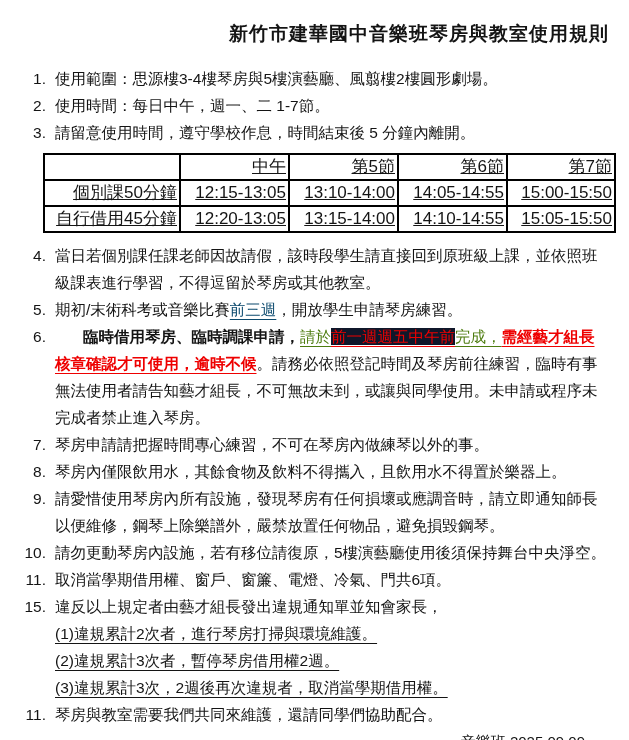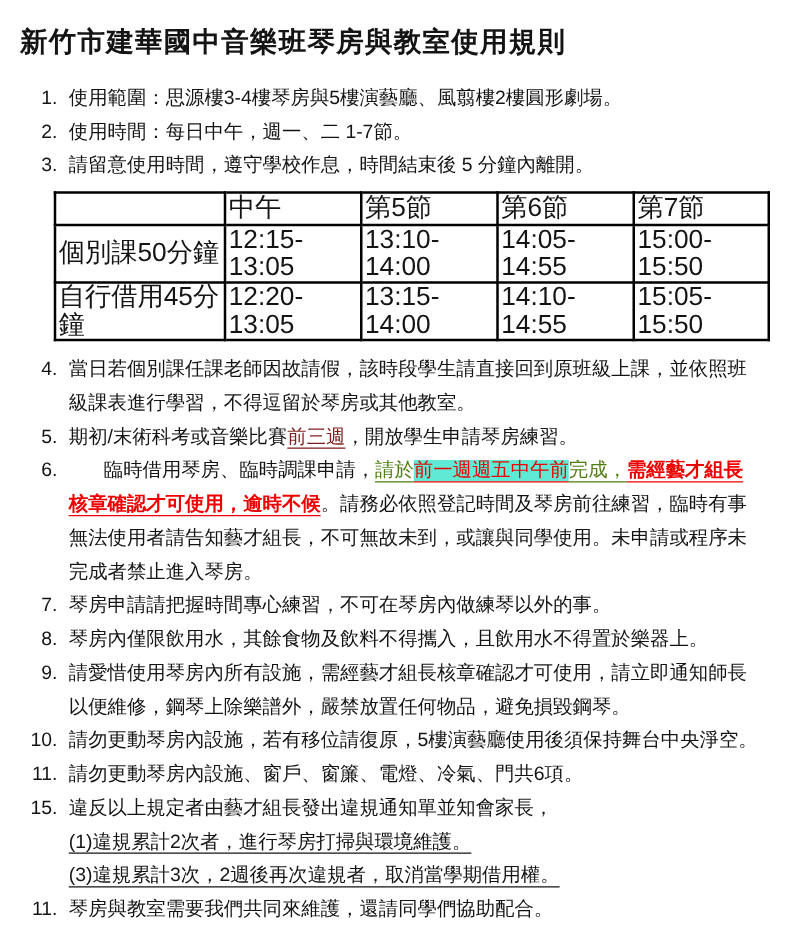--- a/index.html
+++ b/index.html
@@ -3,42 +3,42 @@
 <meta charset="utf-8">
 <style>
   html,body{margin:0;padding:0;background:#ffffff;}
   body{
     width:629px;height:740px;overflow:hidden;
     font-family:"Liberation Sans","DejaVu Sans",sans-serif;
     color:#141414;
   }
   .page{box-sizing:border-box;width:629px;height:740px;padding:10px 20px 0 16px;}
   .doc-title{
-    font-size:22px;font-weight:bold;text-align:left;
+    font-size:19px;font-weight:bold;text-align:right;
     margin:8px 0 15px 0;letter-spacing:1px;line-height:32px;
   }
   .rule{display:flex;font-size:15.5px;line-height:27px;}
   .rule-num{flex:0 0 30px;width:30px;text-align:right;}
   .rule-content{flex:1;margin-left:9px;}
   .sub-line{font-weight:normal;text-decoration:underline;text-underline-offset:4px;}
   
   .seg-n{}
-  .seg-b{font-weight:normal;padding-left:28px;}
-  .seg-blue{color:#7f1d1d;text-decoration:underline;text-underline-offset:4px;}
+  .seg-b{font-weight:bold;padding-left:28px;}
+  .seg-blue{color:#0c4a6e;text-decoration:underline;text-underline-offset:4px;}
   .seg-r{color:#4d7c0f;text-decoration:underline;text-underline-offset:4px;}
   .seg-rb{color:#ee0000;font-weight:bold;text-decoration:underline;text-underline-offset:4px;}
-  .seg-rh{color:#ee0000;background:#5eead4;text-decoration:underline;text-underline-offset:4px;}
+  .seg-rh{color:#ee0000;background:#0f172a;text-decoration:underline;text-underline-offset:4px;}
   
   .schedule{
     border-collapse:collapse;table-layout:fixed;
     width:541px;margin:7px 0 9px 27px;
   }
   .schedule td{
-    border:2px solid #000;text-align:left;vertical-align:middle;
-    font-size:21px;height:24px;padding:0 2px;line-height:22px;
+    border:2px solid #000;text-align:right;vertical-align:middle;
+    font-size:17px;height:24px;padding:0 2px;line-height:22px;text-decoration:underline;
   }
   .footer-line{
     font-size:15px;line-height:26px;text-align:right;padding-right:24px;margin-top:1px;
   }
 </style>
 </head>
 <body>
 
 <div class="page">
   <div class="doc-title">新竹市建華國中音樂班琴房與教室使用規則</div>
@@ -100,33 +100,33 @@
       <div class="rule">
         <div class="rule-num">7.</div>
         <div class="rule-content"><span class="seg-n">琴房申請請把握時間專心練習，不可在琴房內做練琴以外的事。</span></div>
       </div>
       <div class="rule">
         <div class="rule-num">8.</div>
         <div class="rule-content"><span class="seg-n">琴房內僅限飲用水，其餘食物及飲料不得攜入，且飲用水不得置於樂器上。</span></div>
       </div>
       <div class="rule">
         <div class="rule-num">9.</div>
-        <div class="rule-content"><span class="seg-n">請愛惜使用琴房內所有設施，需經藝才組長核章確認才可使用，請立即通知師長以便維修，鋼琴上除樂譜外，嚴禁放置任何物品，避免損毀鋼琴。</span></div>
+        <div class="rule-content"><span class="seg-n">請愛惜使用琴房內所有設施，發現琴房有任何損壞或應調音時，請立即通知師長以便維修，鋼琴上除樂譜外，嚴禁放置任何物品，避免損毀鋼琴。</span></div>
       </div>
       <div class="rule">
         <div class="rule-num">10.</div>
         <div class="rule-content"><span class="seg-n">請勿更動琴房內設施，若有移位請復原，5樓演藝廳使用後須保持舞台中央淨空。</span></div>
       </div>
       <div class="rule">
         <div class="rule-num">11.</div>
-        <div class="rule-content"><span class="seg-n">請勿更動琴房內設施、窗戶、窗簾、電燈、冷氣、門共6項。</span></div>
+        <div class="rule-content"><span class="seg-n">取消當學期借用權、窗戶、窗簾、電燈、冷氣、門共6項。</span></div>
       </div>
       <div class="rule">
         <div class="rule-num">15.</div>
-        <div class="rule-content"><span class="seg-n">違反以上規定者由藝才組長發出違規通知單並知會家長，</span><div><span class="sub-line">(1)違規累計2次者，進行琴房打掃與環境維護。</span></div><div><span class="sub-line">(3)違規累計3次，2週後再次違規者，取消當學期借用權。</span></div></div>
+        <div class="rule-content"><span class="seg-n">違反以上規定者由藝才組長發出違規通知單並知會家長，</span><div><span class="sub-line">(1)違規累計2次者，進行琴房打掃與環境維護。</span></div><div><span class="sub-line">(2)違規累計3次者，暫停琴房借用權2週。</span></div><div><span class="sub-line">(3)違規累計3次，2週後再次違規者，取消當學期借用權。</span></div></div>
       </div>
       <div class="rule">
         <div class="rule-num">11.</div>
         <div class="rule-content"><span class="seg-n">琴房與教室需要我們共同來維護，還請同學們協助配合。</span></div>
       </div>
     </div>
 
   <div class="footer-line">音樂班 2025.09.09</div>
 </div>
 

